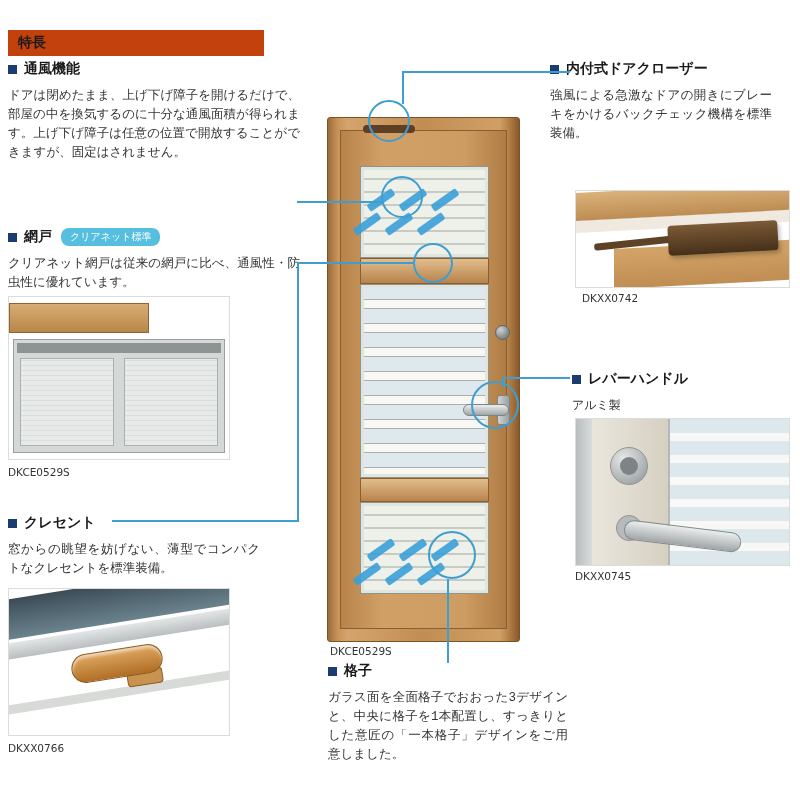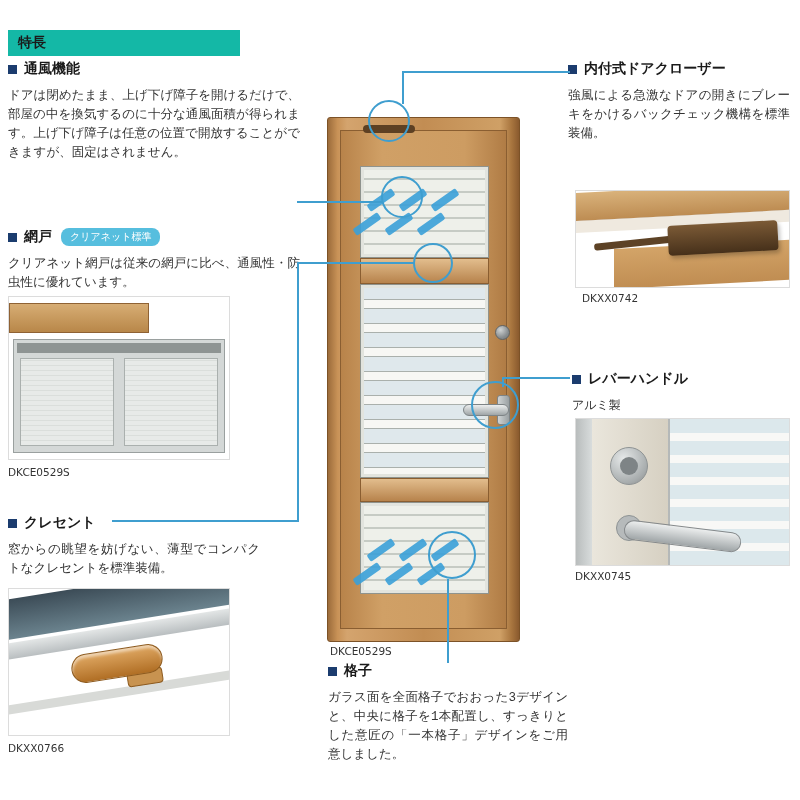--- a/index.html
+++ b/index.html
@@ -1,22 +1,22 @@
 <!DOCTYPE html>
 <html><head>
 <meta charset="utf-8">
 <style>
   * { margin:0; padding:0; box-sizing:border-box; }
   html,body { width:800px; height:800px; background:#fff; }
   body { font-family:"DejaVu Sans","Liberation Sans",sans-serif; color:#333; }
   .page { position:relative; width:800px; height:800px; background:#fff; overflow:hidden; }
 
   
-  .header-bar { position:absolute; left:8px; top:30px; width:232px; height:26px;
-    background:#14b8a6; display:flex; align-items:center; padding-left:10px;
+  .header-bar { position:absolute; left:8px; top:30px; width:256px; height:26px;
+    background:#c2410c; display:flex; align-items:center; padding-left:10px;
     font-weight:bold; font-size:14px; color:#1a1a1a; }
 
   
   .sec { position:absolute;font-family:Liberation Mono, monospace; }
   .sec-title { font-size:14px; font-weight:bold; color:#1a1a1a; display:flex; align-items:center; }
   .bullet { width:9px; height:9px; background:#1b3c6e; display:inline-block; margin-right:7px; flex:none; }
   .sec-body { font-size:12.5px; line-height:19px; color:#333; margin-top:9px; text-align:justify; }
   .sub { font-size:12px; color:#333; margin-top:9px; }
   .badge { display:inline-block; background:#56bede; color:#fff; font-size:10px; font-weight:normal;
     padding:2px 9px; border-radius:8px; margin-left:9px; }
@@ -183,21 +183,21 @@
     <div class="hatch" style="left:25px;top:453px;"></div>
     <div class="hatch" style="left:57px;top:453px;"></div>
     <div class="hatch" style="left:89px;top:453px;"></div>
 
     <div class="cylinder"></div>
     <div class="handle-base"></div>
     <div class="handle-lever"></div>
   </div>
   <div class="caption" style="left:330px;top:645px;">DKCE0529S</div>
 
-  <div class="sec" style="left:568px;top:60px;width:222px;">
+  <div class="sec" style="left:550px;top:60px;width:222px;">
     <div class="sec-title">
       <span class="bullet"></span>
       <span>内付式ドアクローザー</span>
     </div>
     <p class="sec-body">強風による急激なドアの開きにブレーキをかけるバックチェック機構を標準装備。</p>
   </div>
 
   <div class="img-box" style="left:575px;top:190px;width:215px;height:98px;">
     <div class="dc-frame-top"></div>
     <div class="dc-reveal"></div>

